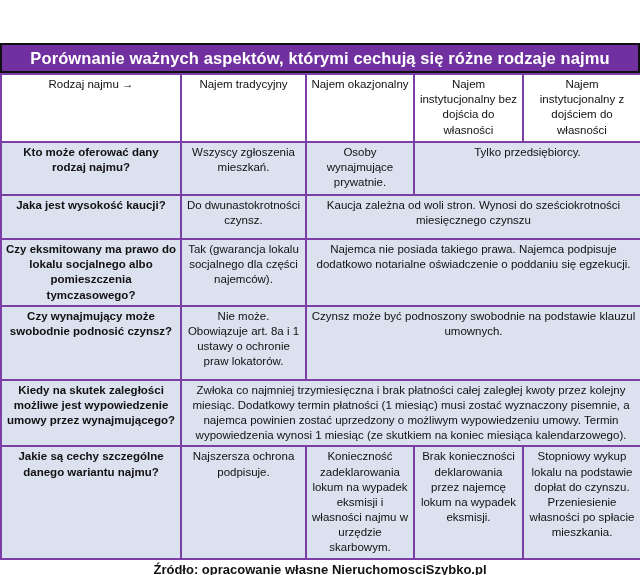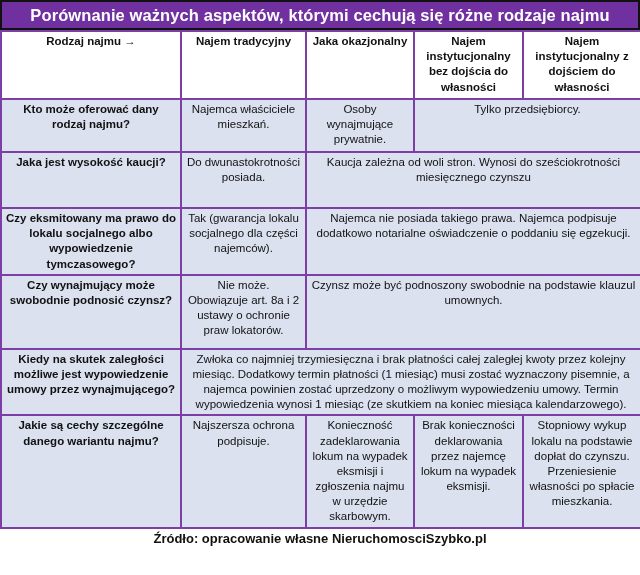--- a/index.html
+++ b/index.html
@@ -16,40 +16,41 @@
   .title-bar {
     background: #7030A0;
     border: 2px solid #111111;
     color: #ffffff;
     font-size: 16.5px;
     font-weight: bold;
     text-align: center;
     height: 30px;
     line-height: 26px;
     letter-spacing: 0.1px;
+    margin-top: 43px;
   }
 
   table.cmp {
     width: 640px;
     border-collapse: collapse;
     table-layout: fixed;
   }
   table.cmp td, table.cmp th {
     border: 2px solid #7B3FA6;
     vertical-align: top;
     text-align: center;
     padding: 2px 4px 2px 4px;
     font-size: 11.5px;
     line-height: 1.32;
     overflow: hidden;
     word-wrap: break-word;
   }
   table.cmp th {
     background: #ffffff;
-    font-weight: bold;
+    font-weight: normal;
     color: #111111;
   }
   table.cmp td {
     background: #DCE1F0;
     color: #111111;
   }
   td.q {
     font-weight: bold;
     margin-left: 28px;
   }
@@ -77,60 +78,60 @@
       <col style="width:125px">
       <col style="width:108px">
       <col style="width:109px">
       <col style="width:118px">
     </colgroup>
 
     <tbody>
         <tr style="height:68px">
       <th>Rodzaj najmu →</th>
       <th>Najem tradycyjny</th>
-      <th>Jaka okazjonalny</th>
+      <th>Najem okazjonalny</th>
       <th>Najem instytucjonalny bez dojścia do własności</th>
       <th>Najem instytucjonalny z dojściem do własności</th>
     </tr>
 
     <tr style="height:53px">
       <td class="q">Kto może oferować dany rodzaj najmu?</td>
-      <td>Najemca właściciele mieszkań.</td>
+      <td>Wszyscy zgłoszenia mieszkań.</td>
       <td>Osoby wynajmujące prywatnie.</td>
       <td colspan="2">Tylko przedsiębiorcy.</td>
     </tr>
 
 
-    <tr style="height:56px">
+    <tr style="height:44px">
       <td class="q">Jaka jest wysokość kaucji?</td>
-      <td>Do dwunastokrotności posiada.</td>
+      <td>Do dwunastokrotności czynsz.</td>
       <td colspan="3">Kaucja zależna od woli stron. Wynosi do sześciokrotności miesięcznego czynszu</td>
     </tr>
 
     <tr style="height:53px">
-      <td class="q">Czy eksmitowany ma prawo do lokalu socjalnego albo wypowiedzenie tymczasowego?</td>
+      <td class="q">Czy eksmitowany ma prawo do lokalu socjalnego albo pomieszczenia tymczasowego?</td>
       <td>Tak (gwarancja lokalu socjalnego dla części najemców).</td>
       <td colspan="3">Najemca nie posiada takiego prawa. Najemca podpisuje dodatkowo notarialne oświadczenie o poddaniu się egzekucji.</td>
     </tr>
 
     <tr style="height:74px">
       <td class="q">Czy wynajmujący może swobodnie podnosić czynsz?</td>
-      <td>Nie może. Obowiązuje art. 8a i 2 ustawy o ochronie praw lokatorów.</td>
+      <td>Nie może. Obowiązuje art. 8a i 1 ustawy o ochronie praw lokatorów.</td>
       <td colspan="3">Czynsz może być podnoszony swobodnie na podstawie klauzul umownych.</td>
     </tr>
 
     <tr style="height:65px">
       <td class="q">Kiedy na skutek zaległości możliwe jest wypowiedzenie umowy przez wynajmującego?</td>
       <td colspan="4">Zwłoka co najmniej trzymiesięczna i brak płatności całej zaległej kwoty przez kolejny miesiąc. Dodatkowy termin płatności (1 miesiąc) musi zostać wyznaczony pisemnie, a najemca powinien zostać uprzedzony o możliwym wypowiedzeniu umowy. Termin wypowiedzenia wynosi 1 miesiąc (ze skutkiem na koniec miesiąca kalendarzowego).</td>
     </tr>
 
     <tr style="height:113px">
       <td class="q">Jakie są cechy szczególne danego wariantu najmu?</td>
       <td>Najszersza ochrona podpisuje.</td>
-      <td>Konieczność zadeklarowania lokum na wypadek eksmisji i zgłoszenia najmu w urzędzie skarbowym.</td>
+      <td>Konieczność zadeklarowania lokum na wypadek eksmisji i własności najmu w urzędzie skarbowym.</td>
       <td>Brak konieczności deklarowania przez najemcę lokum na wypadek eksmisji.</td>
       <td>Stopniowy wykup lokalu na podstawie dopłat do czynszu. Przeniesienie własności po spłacie mieszkania.</td>
     </tr>
   </tbody>
     </table>
 
   <div class="footer">Źródło: opracowanie własne NieruchomosciSzybko.pl</div>
 
 </div>
 

